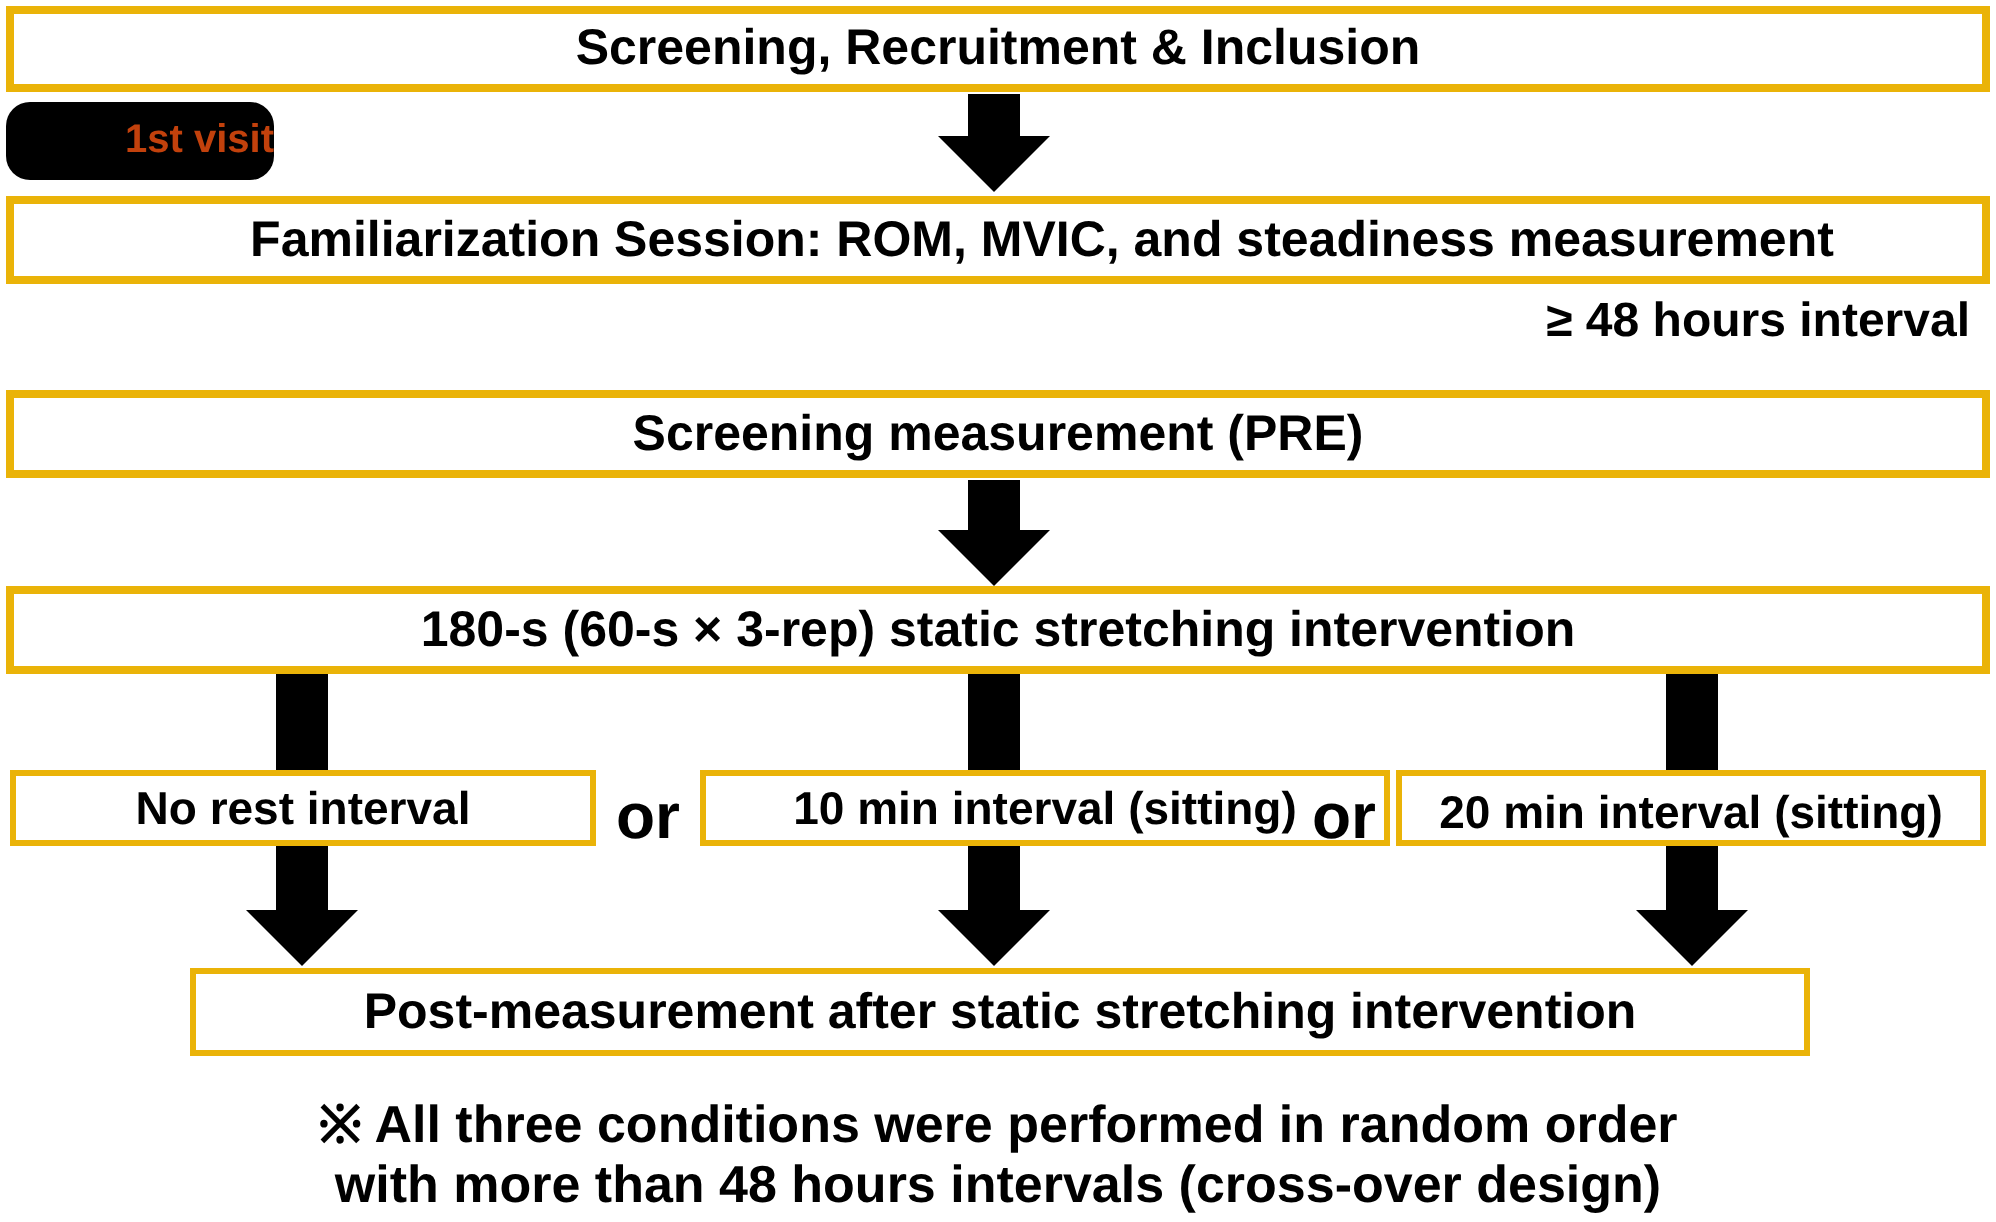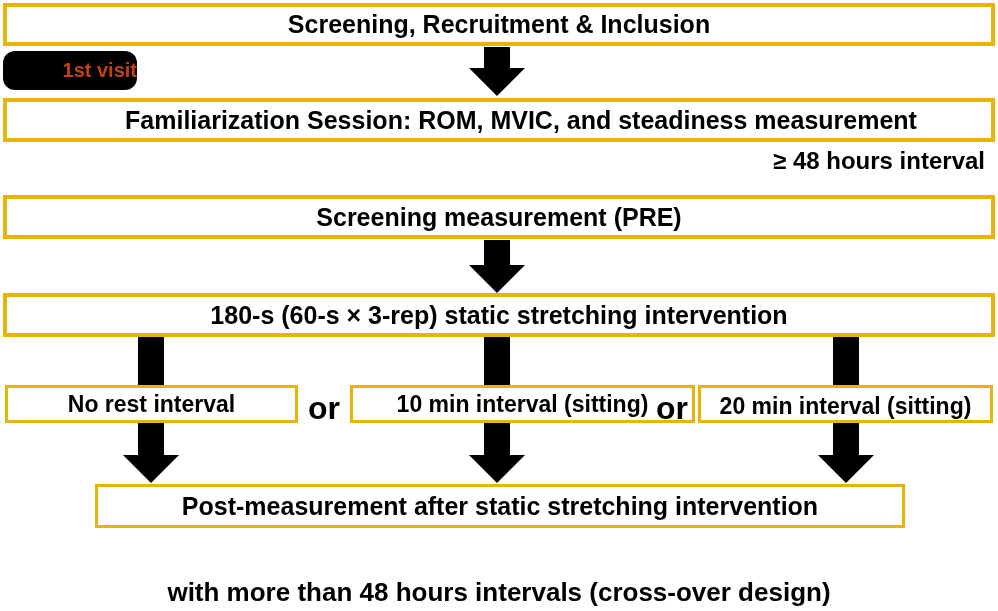--- a/index.html
+++ b/index.html
@@ -148,15 +148,16 @@
   </div>
   <div class="block-arrow" style="left:818px; top:423px; height:60px;">
     <div class="shaft"></div>
     <div class="head"></div>
   </div>
 
   <div class="fbox" style="left:95px; top:484px; width:810px; height:44px; border-width:3px;">
     <span>Post-measurement after static stretching intervention</span>
   </div>
 
+  <div class="footnote" style="top:548px;">※ All three conditions were performed in random order</div>
   <div class="footnote" style="top:578px;">with more than 48 hours intervals (cross-over design)</div>
 
 </div>
 
 </body></html>

